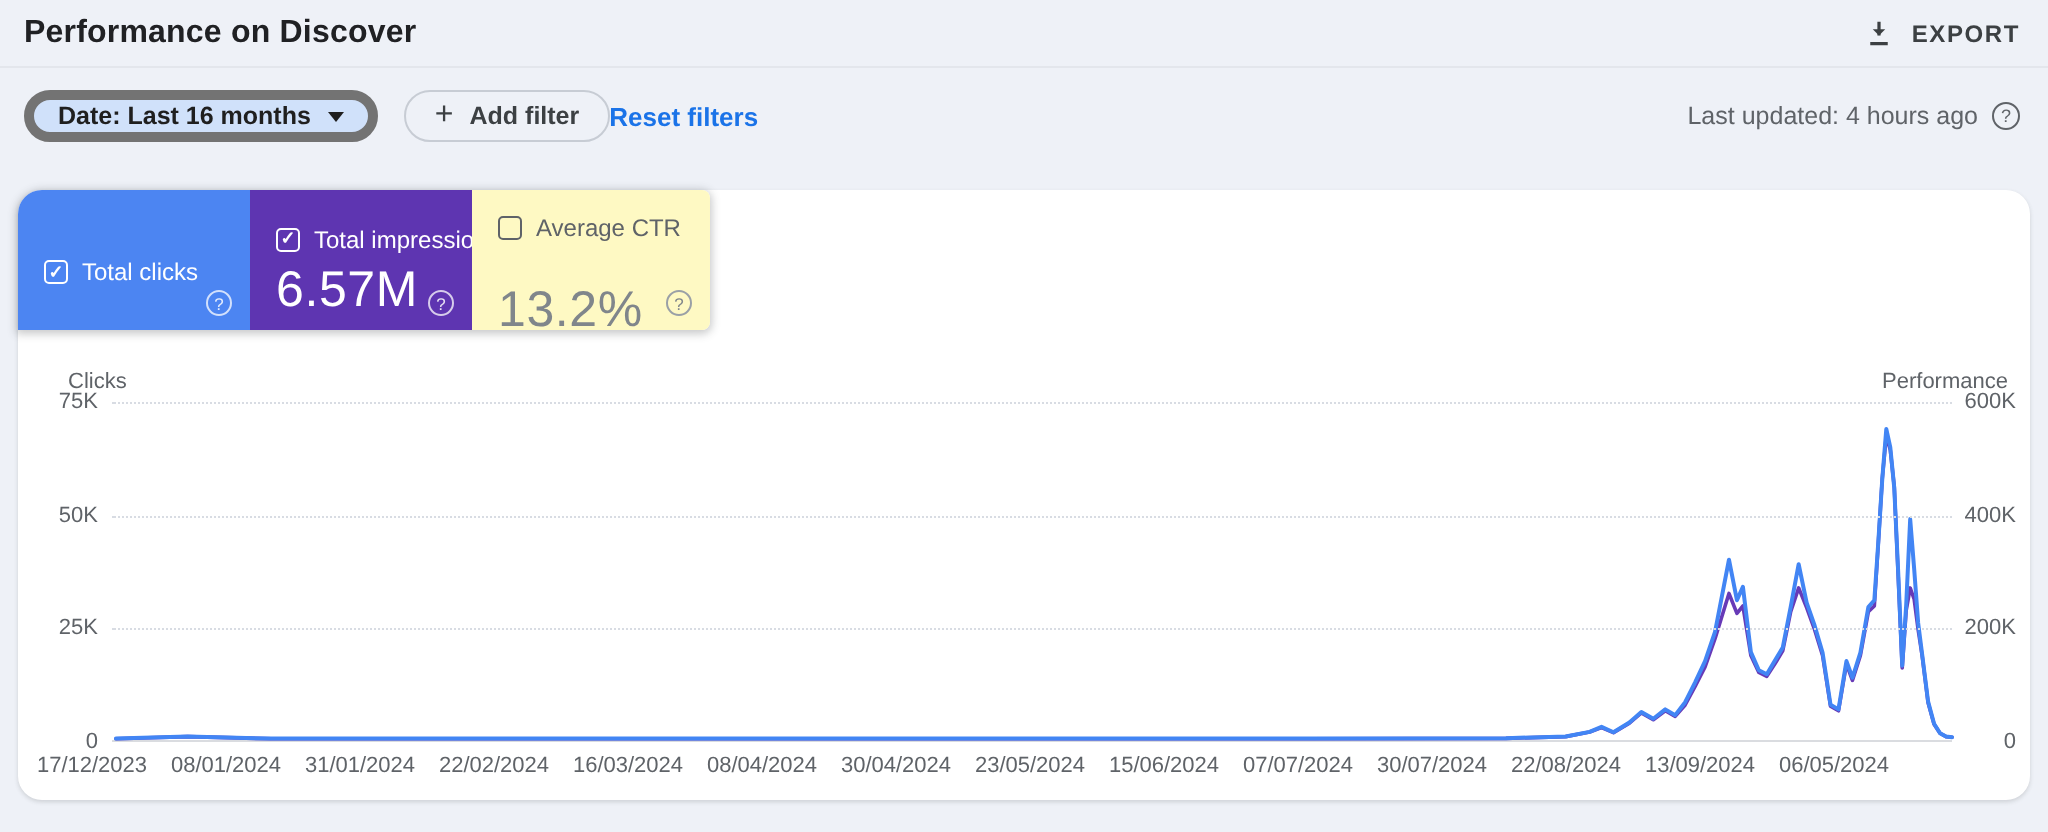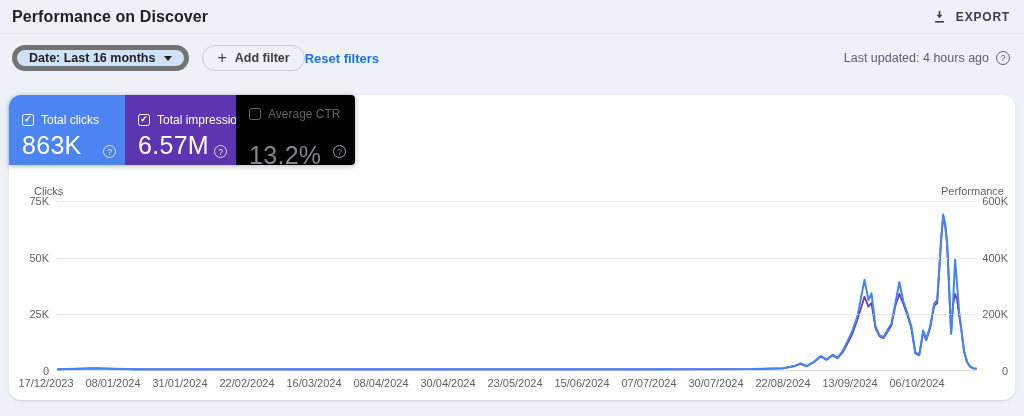--- a/index.html
+++ b/index.html
@@ -51,21 +51,21 @@
   }
 
   
   .tiles{
     position:absolute; left:0; top:0; display:flex;
     border-radius:12px 4px 4px 0;
     box-shadow:0 1px 4px 1px rgba(60,64,67,.28);
   }
   .tile{
     width:116px; height:70px; position:relative; border:none; cursor:pointer;
-    text-align:left; font-family:inherit; padding:0; background:#000000;
+    text-align:left; font-family:inherit; padding:0; background:#fef9c3;
   }
   .tile:first-child{ border-radius:12px 0 0 0; }
   .tile.imp{ width:111px; }
   .tile.ctr{ width:119px; border-radius:0 4px 4px 0; }
   .tile-row{ display:flex; align-items:center; gap:7px; margin:12px 0 0 13px; }
   .cb{
     width:12px; height:12px; border:1.5px solid #fff; border-radius:2.5px;
     display:flex; align-items:center; justify-content:center; flex:none;
   }
   .cb .tick{ font-size:9px; font-weight:700; color:#fff; line-height:1; }
@@ -138,21 +138,20 @@
 <div class="card">
 
   <div class="tiles">
     <button class="tile clk" id="tile-clicks" style="background: rgb(76, 133, 242);">
       <span class="tile-row">
         <span class="cb">
             <span class="tick">✓</span>
           </span>
         <span class="tile-label">Total clicks</span>
       </span>
-      <div class="tile-value">863K</div>
       <span class="tile-help">?</span>
     </button>
     <button class="tile imp" id="tile-impressions" style="background: rgb(94, 53, 177);">
       <span class="tile-row">
         <span class="cb">
             <span class="tick">✓</span>
           </span>
         <span class="tile-label">Total impressions</span>
       </span>
       <div class="tile-value">6.57M</div>
@@ -197,17 +196,17 @@
         <span class="xtick" style="left: 191px;">22/02/2024</span>
         <span class="xtick" style="left: 258px;">16/03/2024</span>
         <span class="xtick" style="left: 325px;">08/04/2024</span>
         <span class="xtick" style="left: 392px;">30/04/2024</span>
         <span class="xtick" style="left: 459px;">23/05/2024</span>
         <span class="xtick" style="left: 526px;">15/06/2024</span>
         <span class="xtick" style="left: 593px;">07/07/2024</span>
         <span class="xtick" style="left: 660px;">30/07/2024</span>
         <span class="xtick" style="left: 727px;">22/08/2024</span>
         <span class="xtick" style="left: 794px;">13/09/2024</span>
-        <span class="xtick" style="left: 861px;">06/10/2024</span>
+        <span class="xtick" style="left: 861px;">06/05/2024</span>
       </div>
   </div>
 
 </div>
 
 </body></html>

